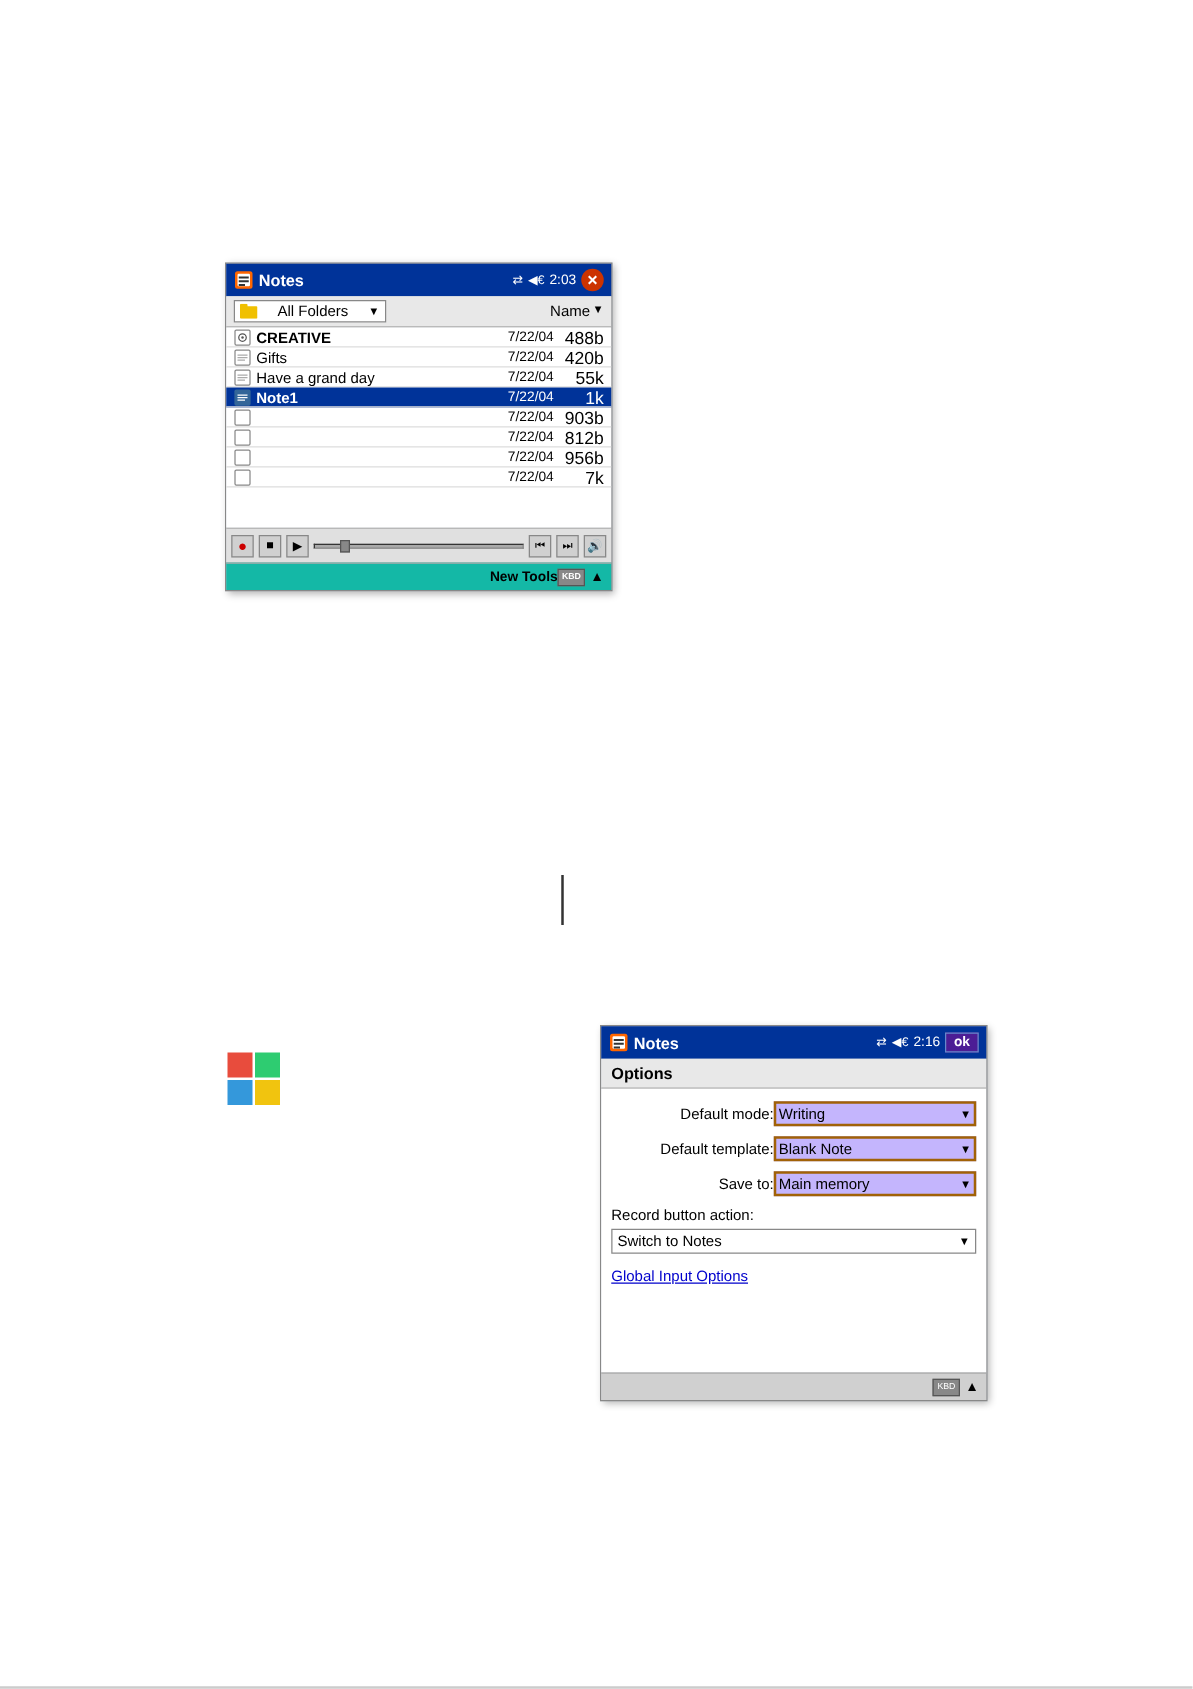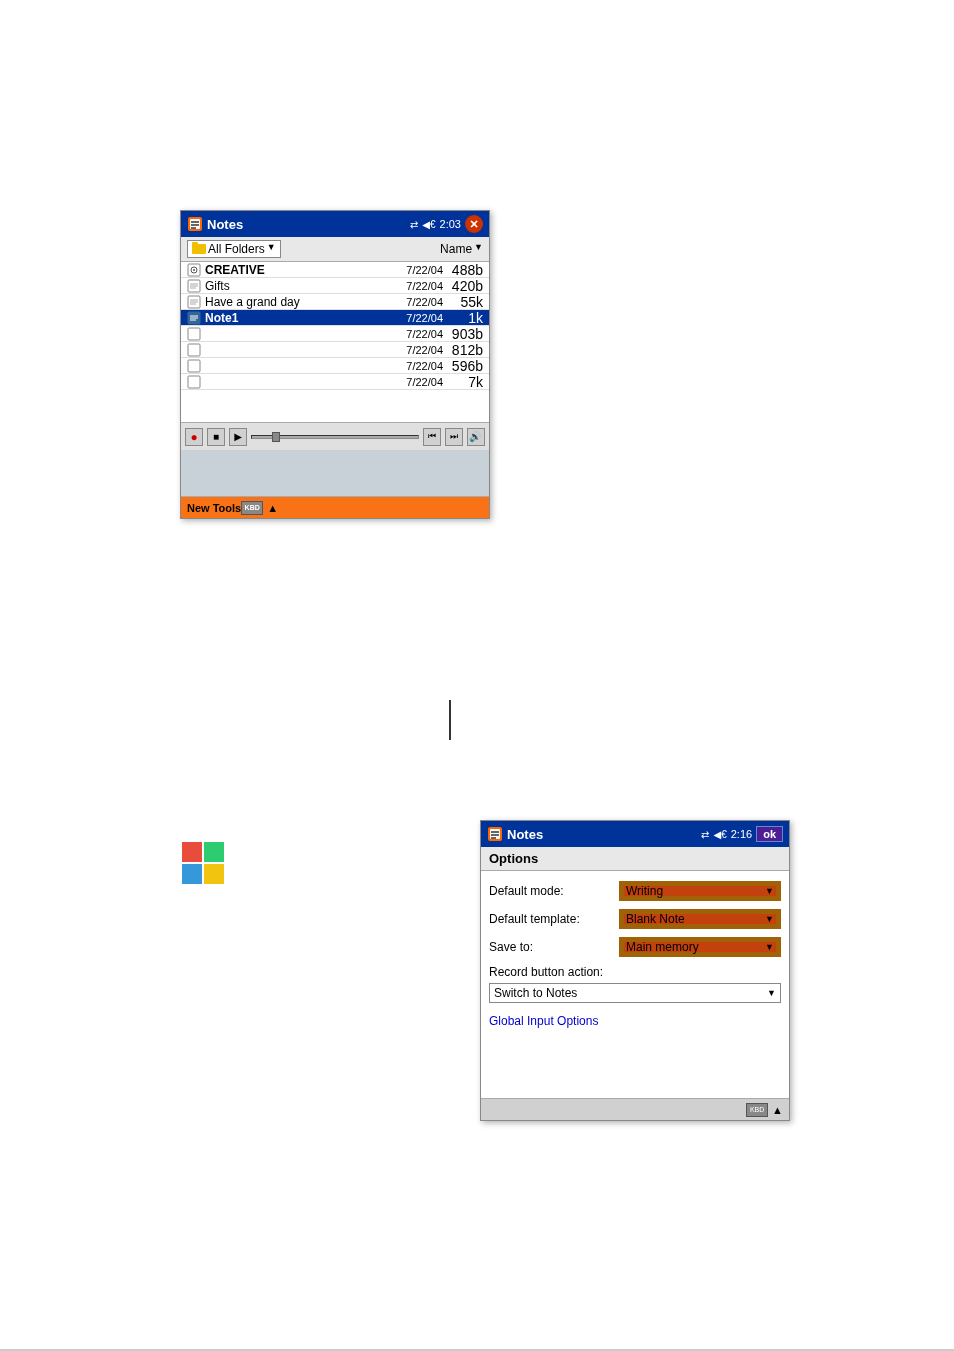--- a/index.html
+++ b/index.html
@@ -75,21 +75,22 @@
       border-bottom: 1px solid #aaa;
       font-size: 12px;
     }
     .folder-btn {
       background: #fff;
       border: 1px solid #888;
       padding: 1px 4px;
       font-size: 12px;
       cursor: pointer;
       display: flex;
-      gap: 2px;
+      align-items: center;
+      gap: 16px;
     }
     .name-btn {
       font-size: 12px;
       cursor: pointer;
       display: flex;
       align-items: flex-start;
       gap: 2px;
     }
 
     
@@ -192,30 +193,29 @@
       left: 20px;
       top: -4px;
       width: 8px;
       height: 10px;
       background: #888;
       border: 1px solid #555;
     }
 
     
     .bottom-bar {
-      background: #f97316;
+      background: #14b8a6;
       border-top: 1px solid #aaa;
       padding: 2px 6px;
       display: flex;
       align-items: center;
-      justify-content: flex-start;
+      justify-content: flex-end;
       height: 22px;
       font-size: 11px;
       font-weight: bold;
-      margin-top: 46px;
     }
     .bottom-bar-right {
       display: flex;
       align-items: center;
       gap: 4px;
     }
     .keyboard-icon {
       width: 22px;
       height: 14px;
       background: #888;
@@ -289,25 +289,26 @@
     }
     .options-row {
       display: flex;
       align-items: center;
       margin-bottom: 8px;
       font-size: 12px;
     }
     .options-label {
       width: 130px;
       color: #000;
+      text-align: right;
     }
     .options-select {
       flex: 1;
-      border: 5px solid #a16207;
-      background: #c2410c;
+      border: 2px solid #a16207;
+      background: #c4b5fd;
       font-size: 12px;
       padding: 1px 2px;
       display: flex;
       align-items: center;
       justify-content: space-between;
       cursor: pointer;
       height: 20px;
     }
     .options-select-arrow {
       font-size: 9px;
@@ -324,20 +325,21 @@
       padding: 1px 4px;
       display: flex;
       align-items: center;
       justify-content: space-between;
       cursor: pointer;
       height: 20px;
       margin-bottom: 10px;
     }
     .global-link {
       color: #0000cc;
+      text-decoration: underline;
       font-size: 12px;
       cursor: pointer;
     }
     .options-bottom-bar {
       background: #d0d0d0;
       border-top: 1px solid #aaa;
       padding: 2px 6px;
       display: flex;
       align-items: center;
       justify-content: flex-end;
@@ -465,21 +467,21 @@
           <span class="note-name"></span>
           <span class="note-date">7/22/04</span>
           <span class="note-size">812b</span>
         </div>
         <div class="note-row">
           <svg class="note-icon" viewBox="0 0 14 14">
             <rect x="1" y="1" width="12" height="12" rx="1" fill="#fff" stroke="#888" stroke-width="1"></rect>
           </svg>
           <span class="note-name"></span>
           <span class="note-date">7/22/04</span>
-          <span class="note-size">596b</span>
+          <span class="note-size">956b</span>
         </div>
         <div class="note-row">
           <svg class="note-icon" viewBox="0 0 14 14">
             <rect x="1" y="1" width="12" height="12" rx="1" fill="#fff" stroke="#888" stroke-width="1"></rect>
           </svg>
           <span class="note-name"></span>
           <span class="note-date">7/22/04</span>
           <span class="note-size">7k</span>
         </div>
       </div>

